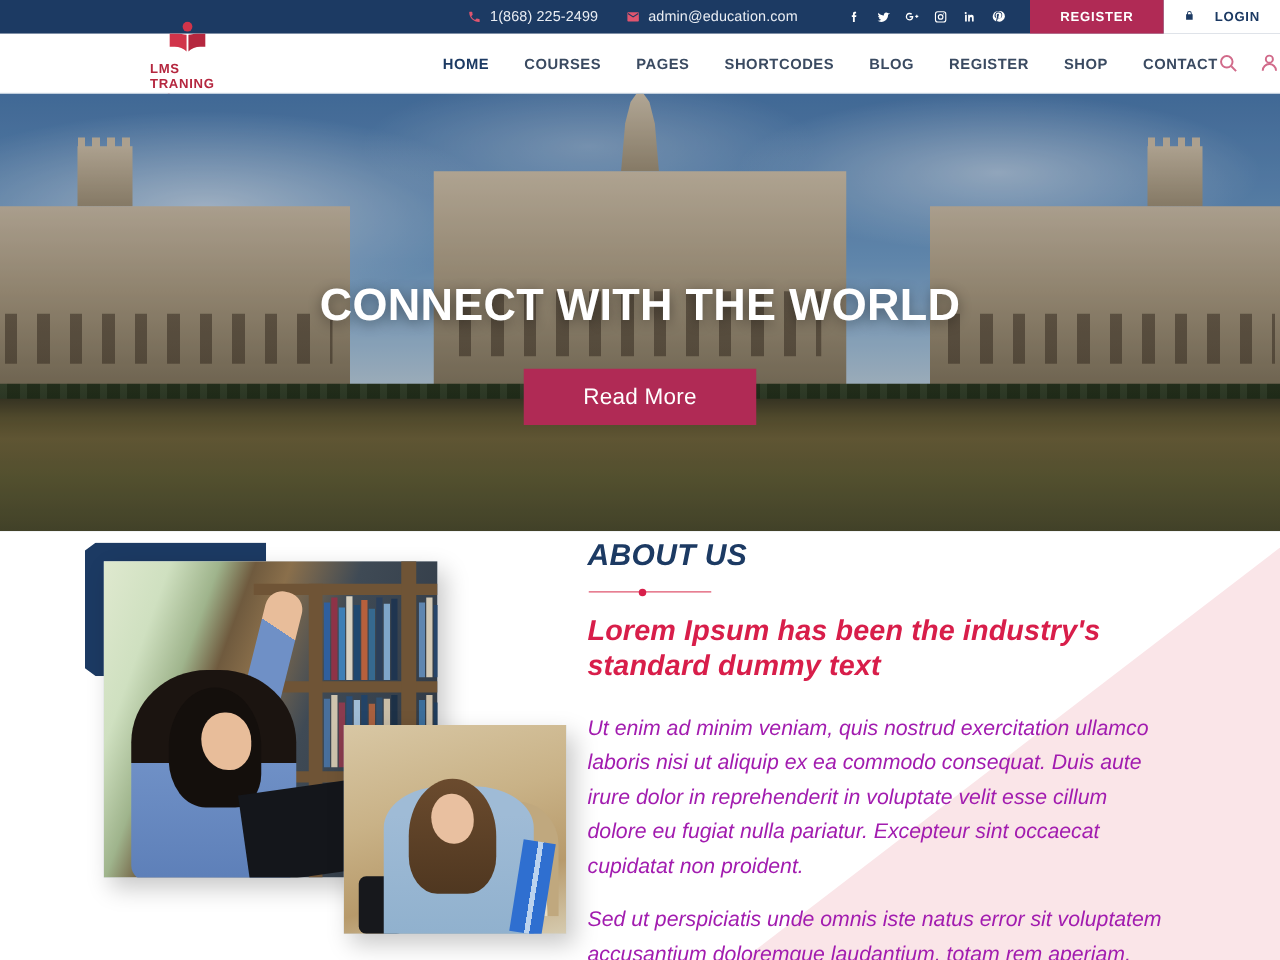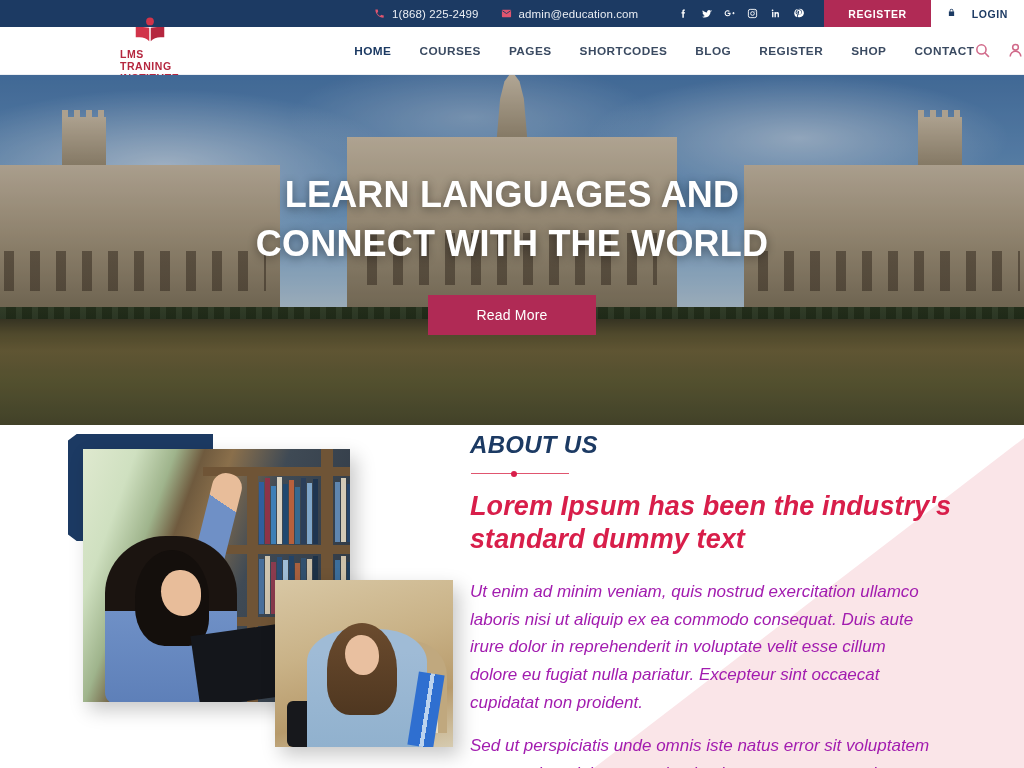--- a/index.html
+++ b/index.html
@@ -193,21 +193,21 @@
     font-weight: bold;
     letter-spacing: .2px;
     line-height: 1.36;
     text-align: center;
     text-shadow: 0 2px 10px rgba(0,0,0,.42);
   }
   .hero-btn {
     margin-top: 26px;
     background: #b02a55;
     color: #fff;
-    font-size: 14px;
+    font-size: 18px;
     padding: 12px 48px;
     border: none;
     letter-spacing: .2px;
     cursor: pointer;
   }
 
   
   .about {
     position: relative;
     height: 343px;
@@ -321,21 +321,21 @@
     width: 98px; height: 1px;
     background: #e0556f;
     margin: 14px 0 16px 1px;
   }
   .divider span {
     position: absolute; left: 40px; top: -2.5px;
     width: 6px; height: 6px; border-radius: 50%;
     background: #d81e4a;
   }
   .about-head {
-    font-size: 27px;
+    font-size: 23px;
     font-weight: bold;
     color: #d81e4a;
     line-height: 1.23;
     letter-spacing: .1px;
   }
   .about-p {
     font-size: 17px;
     line-height: 1.62;
     color: #a21caf;
     margin-top: 22px;
@@ -470,21 +470,21 @@
       <div class="wing-win" style="left:20px;right:20px;bottom:30px;height:52px;"></div>
     </div>
   </div>
 
   <div class="hedge"></div>
   <div class="ground"></div>
   <div class="hero-dim"></div>
 
   <div class="hero-content">
     <h1 class="hero-title">
-      <span>LEARN LANGUAGES AND</span><br>
+      <br>
       <span>CONNECT WITH THE WORLD</span>
     </h1>
     <button class="hero-btn">Read More</button>
   </div>
 </section>
 
 <section class="about">
   <div class="pink-wedge"></div>
 
   <div class="about-inner">

